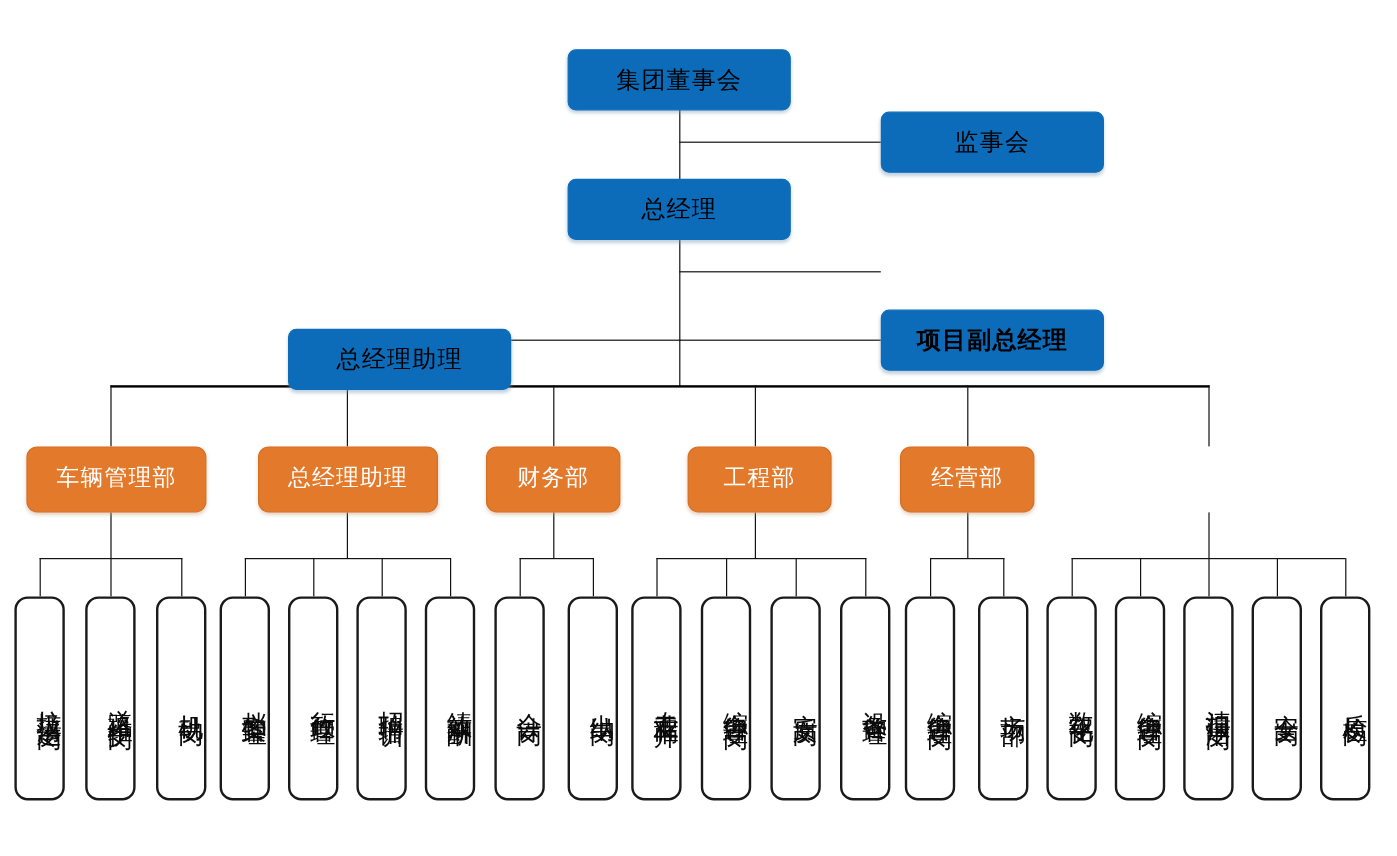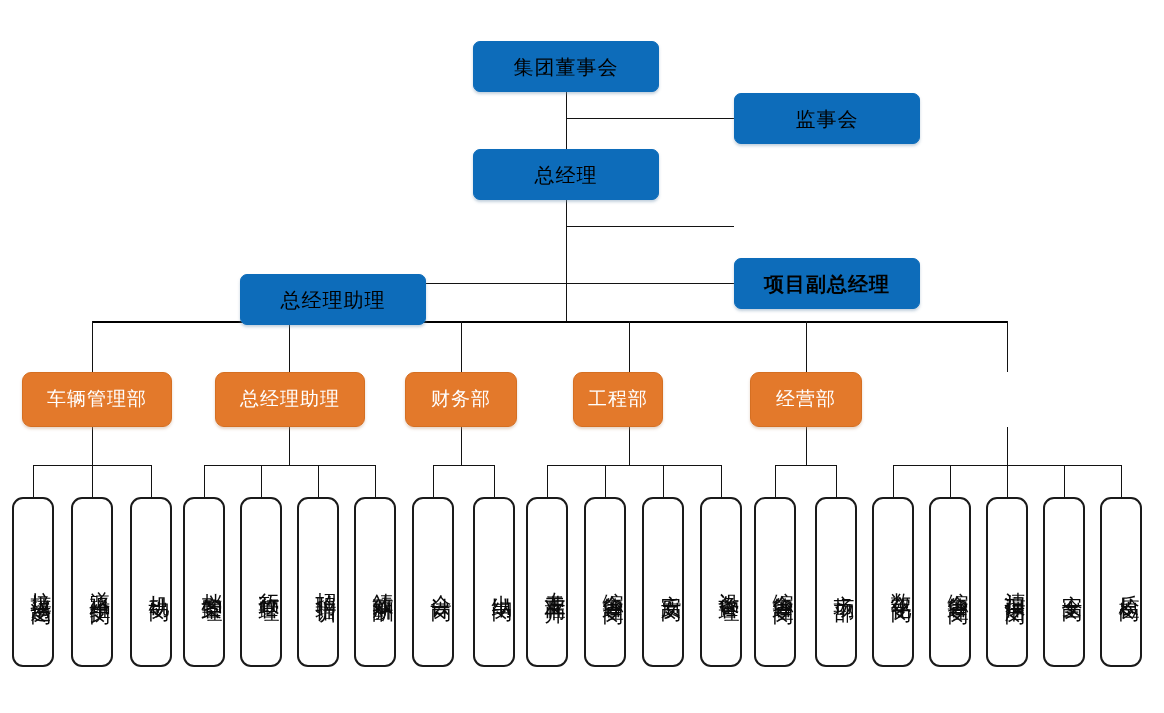--- a/index.html
+++ b/index.html
@@ -150,21 +150,21 @@
   <div class="node blue" style="left:734px; top:258px; width:186px; height:51px;font-weight:bold;">项目副总经理</div>
 
   <div class="node blue" style="left:240px; top:274px; width:186px; height:51px;">总经理助理</div>
 
   <div class="node orange" style="left:22px; top:372px; width:150px; height:55px;">车辆管理部</div>
 
   <div class="node orange" style="left:215px; top:372px; width:150px; height:55px;">总经理助理</div>
 
   <div class="node orange" style="left:405px; top:372px; width:112px; height:55px;">财务部</div>
 
-  <div class="node orange" style="left:573px; top:372px; width:90px; height:55px;">工程部</div>
+  <div class="node orange" style="left:573px; top:372px; width:120px; height:55px;">工程部</div>
 
   <div class="node orange" style="left:750px; top:372px; width:112px; height:55px;">经营部</div>
 
 
   <div class="node leaf" style="left:12px; top:497px; width:42px; height:170px;">
     <span class="leaf-text">垃圾清运岗</span>
   </div>
   <div class="node leaf" style="left:71px; top:497px; width:42px; height:170px;">
     <span class="leaf-text">道路维护岗</span>
   </div>

